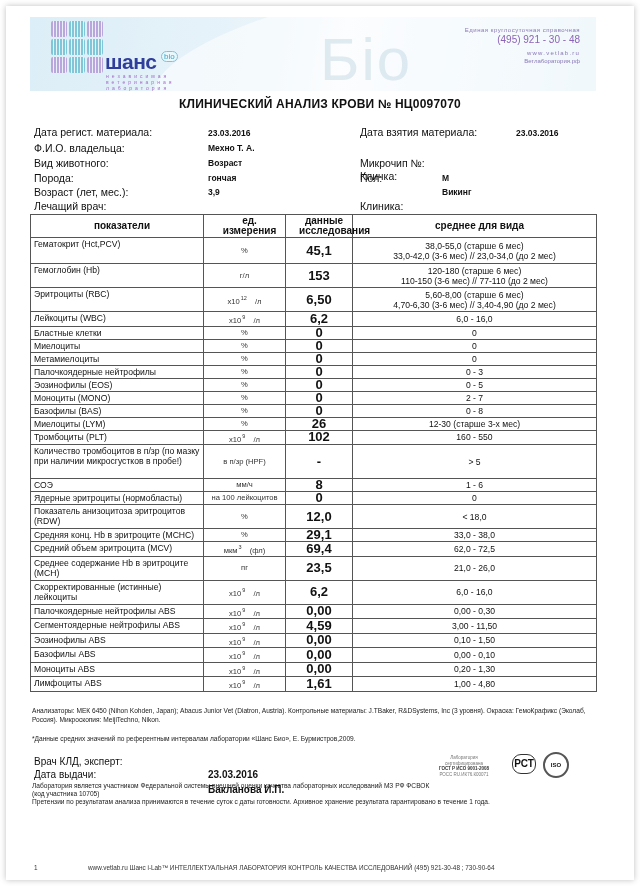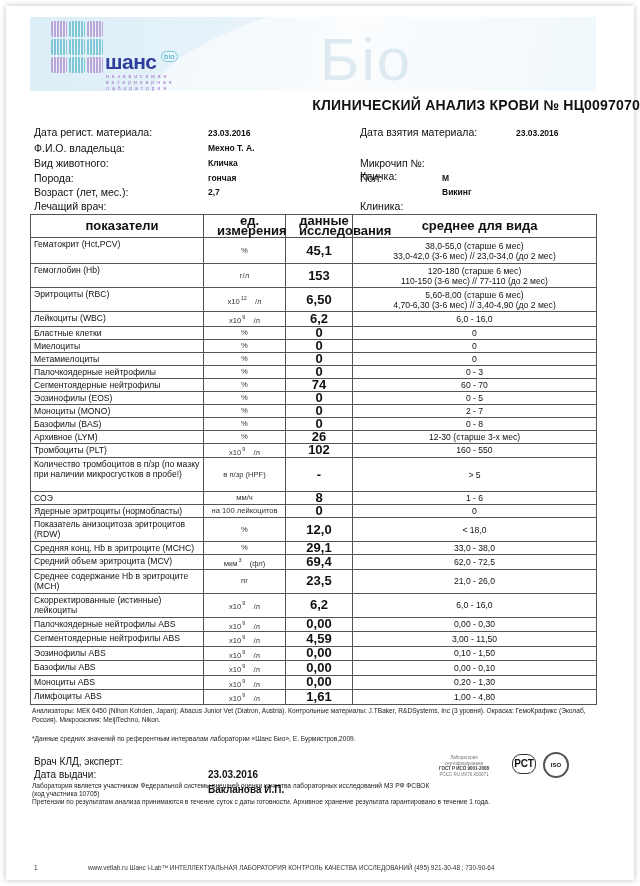--- a/index.html
+++ b/index.html
@@ -14,29 +14,29 @@
   .logo-text { position:absolute; left:75px; top:33px; font-size:21px; font-weight:bold; color:#2f3d9c; letter-spacing:-0.5px; }
   .logo-bio { position:absolute; left:131px; top:34px; font-size:8px; color:#3aa4c8; border:1px solid #7cc4dc; border-radius:6px; padding:0 2px; background:#eaf7fb; }
   .logo-sub { position:absolute; left:76px; top:56px; font-size:5px; color:#a26bc8; letter-spacing:3px; line-height:6px; width:100px; }
   .bio-big { position:absolute; left:290px; top:8px; font-size:60px; color:rgba(170,200,215,0.35); font-weight:300; letter-spacing:2px;text-align:center; }
   .contact { position:absolute; right:16px; top:10px; text-align:right; color:#7a5fae; }
   .contact .line1 { font-size:6px; letter-spacing:0.5px; color:#8a78b8; }
   .contact .phone { font-size:10px; color:#8a63b6; margin-top:1px; }
   .contact .web { font-size:6px; color:#8a78b8; margin-top:5px; letter-spacing:1.2px; }
   .contact .web2 { font-size:6px; color:#8a78b8; margin-top:2px; }
 
-  .title { position:absolute; left:0; width:640px; top:97px; text-align:right; font-size:14px; font-weight:bold; letter-spacing:0.2px; }
+  .title { position:absolute; left:0; width:640px; top:97px; text-align:center; font-size:12px; font-weight:bold; letter-spacing:0.2px; }
 
   .info { position:absolute; font-size:10.5px; }
   .info .lbl { position:absolute; white-space:nowrap; }
   .info .val { position:absolute; white-space:nowrap; font-weight:bold; font-size:8.5px; }
 
   table.res { position:absolute; left:30px; top:214px; width:566px; border-collapse:collapse; font-size:8.6px; table-layout:fixed; }
   table.res td, table.res th { border:1px solid #555; padding:0 3px; vertical-align:middle; line-height:10px; }
-  table.res th { font-weight:bold; font-size:13px; height:22px; text-align:center;padding-left:13px; }
+  table.res th { font-weight:bold; font-size:10px; height:22px; text-align:center;padding-left:13px; }
   table.res td.name { text-align:left; vertical-align:top; padding-top:1px; }
   table.res td.unit { text-align:center; font-size:7.6px; color:#333; }
   table.res td.val { text-align:center; font-weight:bold; font-size:13px; }
   table.res td.ref { text-align:center; }
   table.res tr { height:13px; }
   .u-sup { font-size:5.5px; vertical-align:super; margin:0 8px 0 1px; }
 
   .notes { position:absolute; left:32px; font-size:6.6px; color:#222; line-height:9px; }
   .sig { position:absolute; font-size:10px; }
   .cert { position:absolute; left:432px; top:755px; font-size:4.5px; color:#777; text-align:center; line-height:5.5px; width:64px; }
@@ -60,44 +60,50 @@
       <span class="c"></span>
       <span class="c"></span>
     <span></span>
       <span class="c"></span>
       <span></span>
   </div>
   <div class="logo-text">шанс</div>
   <div class="logo-bio">bio</div>
   <div class="logo-sub">независимая ветеринарная лаборатория</div>
   <div class="bio-big">Бio</div>
+  <div class="contact">
+    <div class="line1">Единая круглосуточная справочная</div>
+    <div class="phone">(495)  921 - 30 - 48</div>
+    <div class="web">www.vetlab.ru</div>
+    <div class="web2">Ветлаборатория.рф</div>
+  </div>
 </div>
 
 <div class="title">КЛИНИЧЕСКИЙ АНАЛИЗ КРОВИ  № НЦ0097070</div>
 
 <div class="info">
   <span class="lbl" style="left:34px;top:126px">Дата регист. материала:</span>
   <span class="val" style="left:208px;top:128px">23.03.2016</span>
   <span class="lbl" style="left:360px;top:126px">Дата взятия материала:</span>
   <span class="val" style="left:516px;top:128px">23.03.2016</span>
 
   <span class="lbl" style="left:34px;top:142px">Ф.И.О. владельца:</span>
   <span class="val" style="left:208px;top:143px">Мехно Т. А.</span>
 
   <span class="lbl" style="left:34px;top:157px">Вид животного:</span>
-  <span class="val" style="left:208px;top:158px">Кличка</span>
+  <span class="val" style="left:208px;top:158px">Возраст</span>
   <span class="lbl" style="left:360px;top:157px">Микрочип №:</span>
 
   <span class="lbl" style="left:34px;top:172px">Порода:</span>
   <span class="val" style="left:208px;top:173px">гончая</span>
   <span class="lbl" style="left:360px;top:172px">Пол:</span>
   <span class="val" style="left:442px;top:173px">М</span>
 
   <span class="lbl" style="left:34px;top:186px">Возраст (лет, мес.):</span>
-  <span class="val" style="left:208px;top:187px">2,7</span>
+  <span class="val" style="left:208px;top:187px">3,9</span>
   <span class="lbl" style="left:360px;top:170px">Кличка:</span>
   <span class="val" style="left:442px;top:187px">Викинг</span>
 
   <span class="lbl" style="left:34px;top:200px">Лечащий врач:</span>
   <span class="lbl" style="left:360px;top:200px">Клиника:</span>
 </div>
 
 <table class="res">
   <colgroup>
       <col style="width:173px">
@@ -175,28 +181,20 @@
       </tr>
       <tr>
         <td class="name">Палочкоядерные нейтрофилы</td>
         <td class="unit"><span>%</span></td>
         <td class="val">0</td>
         <td class="ref">
           <div>0 - 3</div>
         </td>
       </tr>
       <tr>
-        <td class="name">Сегментоядерные нейтрофилы</td>
-        <td class="unit"><span>%</span></td>
-        <td class="val">74</td>
-        <td class="ref">
-          <div>60 - 70</div>
-        </td>
-      </tr>
-      <tr>
         <td class="name">Эозинофилы (EOS)</td>
         <td class="unit"><span>%</span></td>
         <td class="val">0</td>
         <td class="ref">
           <div>0 - 5</div>
         </td>
       </tr>
       <tr>
         <td class="name">Моноциты (MONO)</td>
         <td class="unit"><span>%</span></td>
@@ -207,21 +205,21 @@
       </tr>
       <tr>
         <td class="name">Базофилы (BAS)</td>
         <td class="unit"><span>%</span></td>
         <td class="val">0</td>
         <td class="ref">
           <div>0 - 8</div>
         </td>
       </tr>
       <tr>
-        <td class="name">Архивное (LYM)</td>
+        <td class="name">Миелоциты (LYM)</td>
         <td class="unit"><span>%</span></td>
         <td class="val">26</td>
         <td class="ref">
           <div>12-30 (старше 3-х мес)</div>
         </td>
       </tr>
       <tr>
         <td class="name">Тромбоциты (PLT)</td>
         <td class="unit"><span>x10</span><span class="u-sup">9</span><span>/л</span></td>
         <td class="val">102</td>

